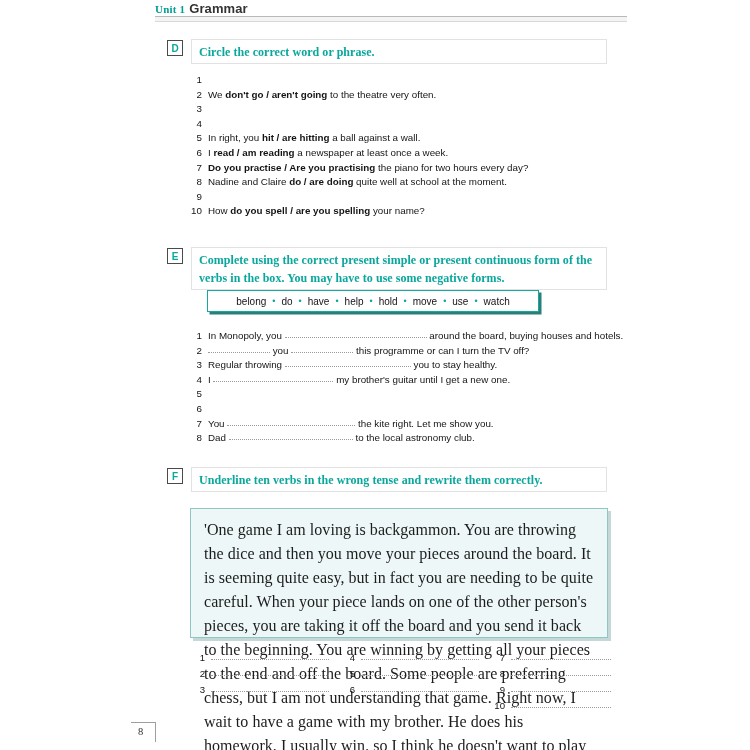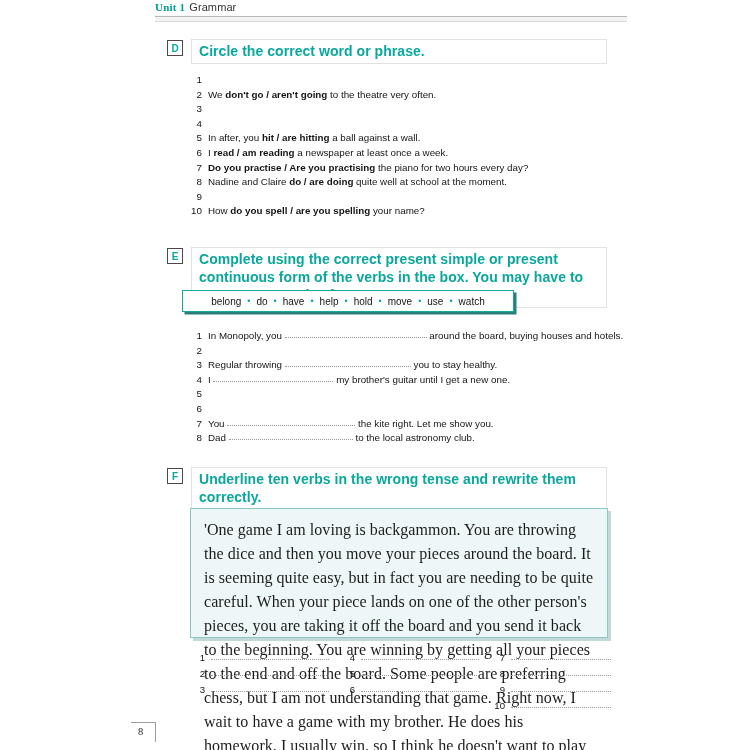--- a/index.html
+++ b/index.html
@@ -37,22 +37,22 @@
   }
   .runhead .unit {
     font-family: "Liberation Serif", serif;
     font-weight: bold;
     font-size: 11px;
     color: #009e96;
     letter-spacing: .2px;
   }
   .runhead .sect {
     font-family: "Liberation Sans", sans-serif;
-    font-weight: normal;
-    font-size: 11px;
+    font-weight: bold;
+    font-size: 13px;
     color: #333333;
     letter-spacing: .1px;
   }
   .runhead-rule {
     position: absolute;
     left: 139px;
     top: 16px;
     width: 472px;
     height: 4px;
     border-top: 1px solid #b9b9b9;
@@ -89,25 +89,26 @@
   .ex-title-box {
     margin-left: 8px;
     flex: 1;
     background: #ffffff;
     border: 1px solid #e2e2e2;
     box-sizing: border-box;
     padding: 2px 6px 3px 7px;
     min-height: 18px;
   }
   .ex-title-box .t {
-    font-size: 14px;
+    font-size: 12px;
     font-weight: bold;
     color: #0aa79d;
     line-height: 13px;
     letter-spacing: .05px;
+    font-family: Liberation Serif, serif;
   }
 
   
   .qlist {
     position: absolute;
     font-size: 9.8px;
     line-height: 14.6px;
     color: #141414;
   }
   .qrow {
@@ -121,21 +122,21 @@
     margin-right: 6px;
     font-size: 9.8px;
     color: #141414;
   }
   .qtext b { font-weight: bold; }
   .qtext { white-space: pre-wrap; }
 
   
   .wordbank-wrap {
     position: absolute;
-    left: 166px;
+    left: 191px;
     top: 290px;
   }
   .wordbank {
     position: relative;
     border: 1.2px solid #15a8a0;
     background: #ffffff;
     box-sizing: border-box;
     height: 22px;
     width: 332px;
     display: flex;
@@ -273,21 +274,21 @@
         <span class="qtext"><span>We </span><b>don't go / aren't going</b><span> to the theatre very often.</span></span>
       </div>
       <div class="qrow">
         <span class="qnum">3</span>
       </div>
       <div class="qrow">
         <span class="qnum">4</span>
       </div>
       <div class="qrow">
         <span class="qnum">5</span>
-        <span class="qtext"><span>In after, you </span><b>hit / are hitting</b><span> a ball against a wall.</span></span>
+        <span class="qtext"><span>In right, you </span><b>hit / are hitting</b><span> a ball against a wall.</span></span>
       </div>
       <div class="qrow">
         <span class="qnum">6</span>
         <span class="qtext"><span>I </span><b>read / am reading</b><span> a newspaper at least once a week.</span></span>
       </div>
       <div class="qrow">
         <span class="qnum">7</span>
         <span class="qtext"><b>Do you practise / Are you practising</b><span> the piano for two hours every day?</span></span>
       </div>
       <div class="qrow">
@@ -330,20 +331,21 @@
       </div>
   </div>
 
   <div class="qlist" id="list-E" style="left:171px; top:329px; width:440px;">
       <div class="qrow">
         <span class="qnum">1</span>
         <span class="qtext"><span>In Monopoly, you </span><span class="dots" style="width: 142px;"></span><span> around the board, buying houses and hotels.</span></span>
       </div>
       <div class="qrow">
         <span class="qnum">2</span>
+        <span class="qtext"><span class="dots" style="width: 62px;"></span><span> you </span><span class="dots" style="width: 62px;"></span><span> this programme or can I turn the TV off?</span></span>
       </div>
       <div class="qrow">
         <span class="qnum">3</span>
         <span class="qtext"><span>Regular throwing </span><span class="dots" style="width: 126px;"></span><span> you to stay healthy.</span></span>
       </div>
       <div class="qrow">
         <span class="qnum">4</span>
         <span class="qtext"><span>I </span><span class="dots" style="width: 120px;"></span><span> my brother's guitar until I get a new one.</span></span>
       </div>
       <div class="qrow">

